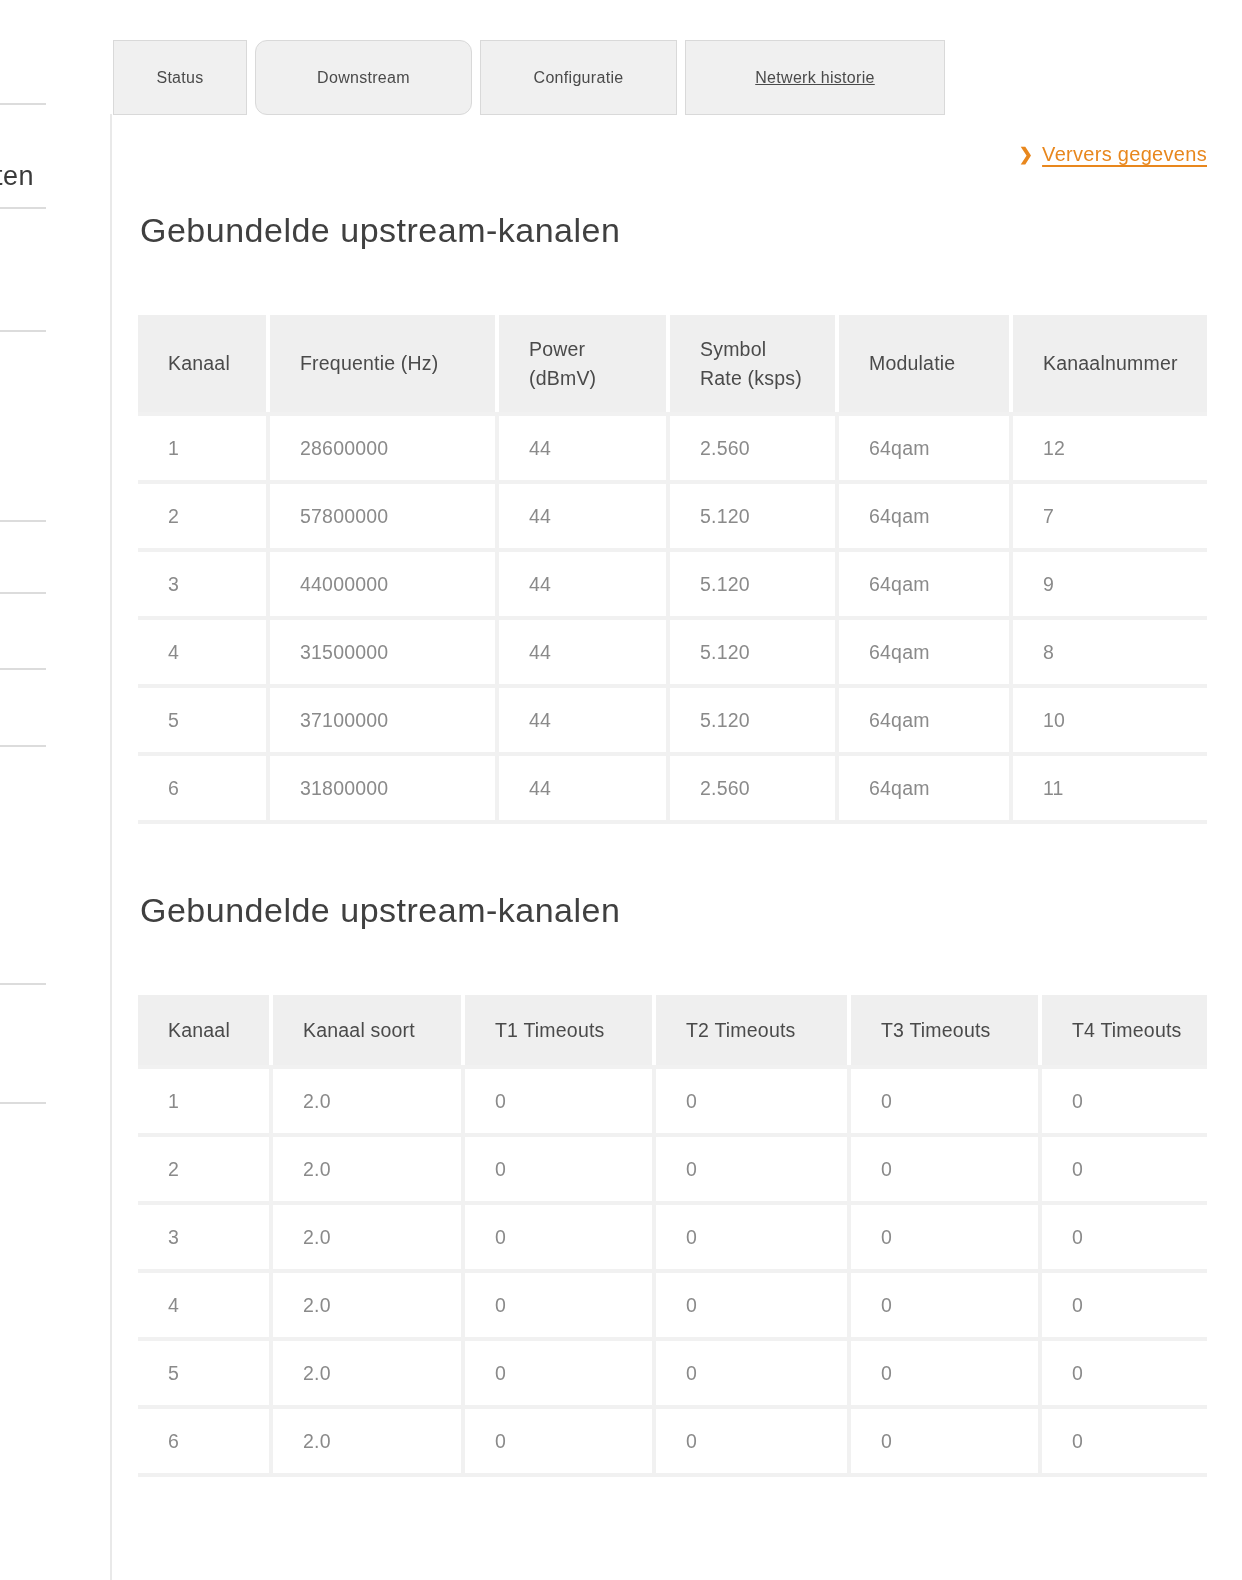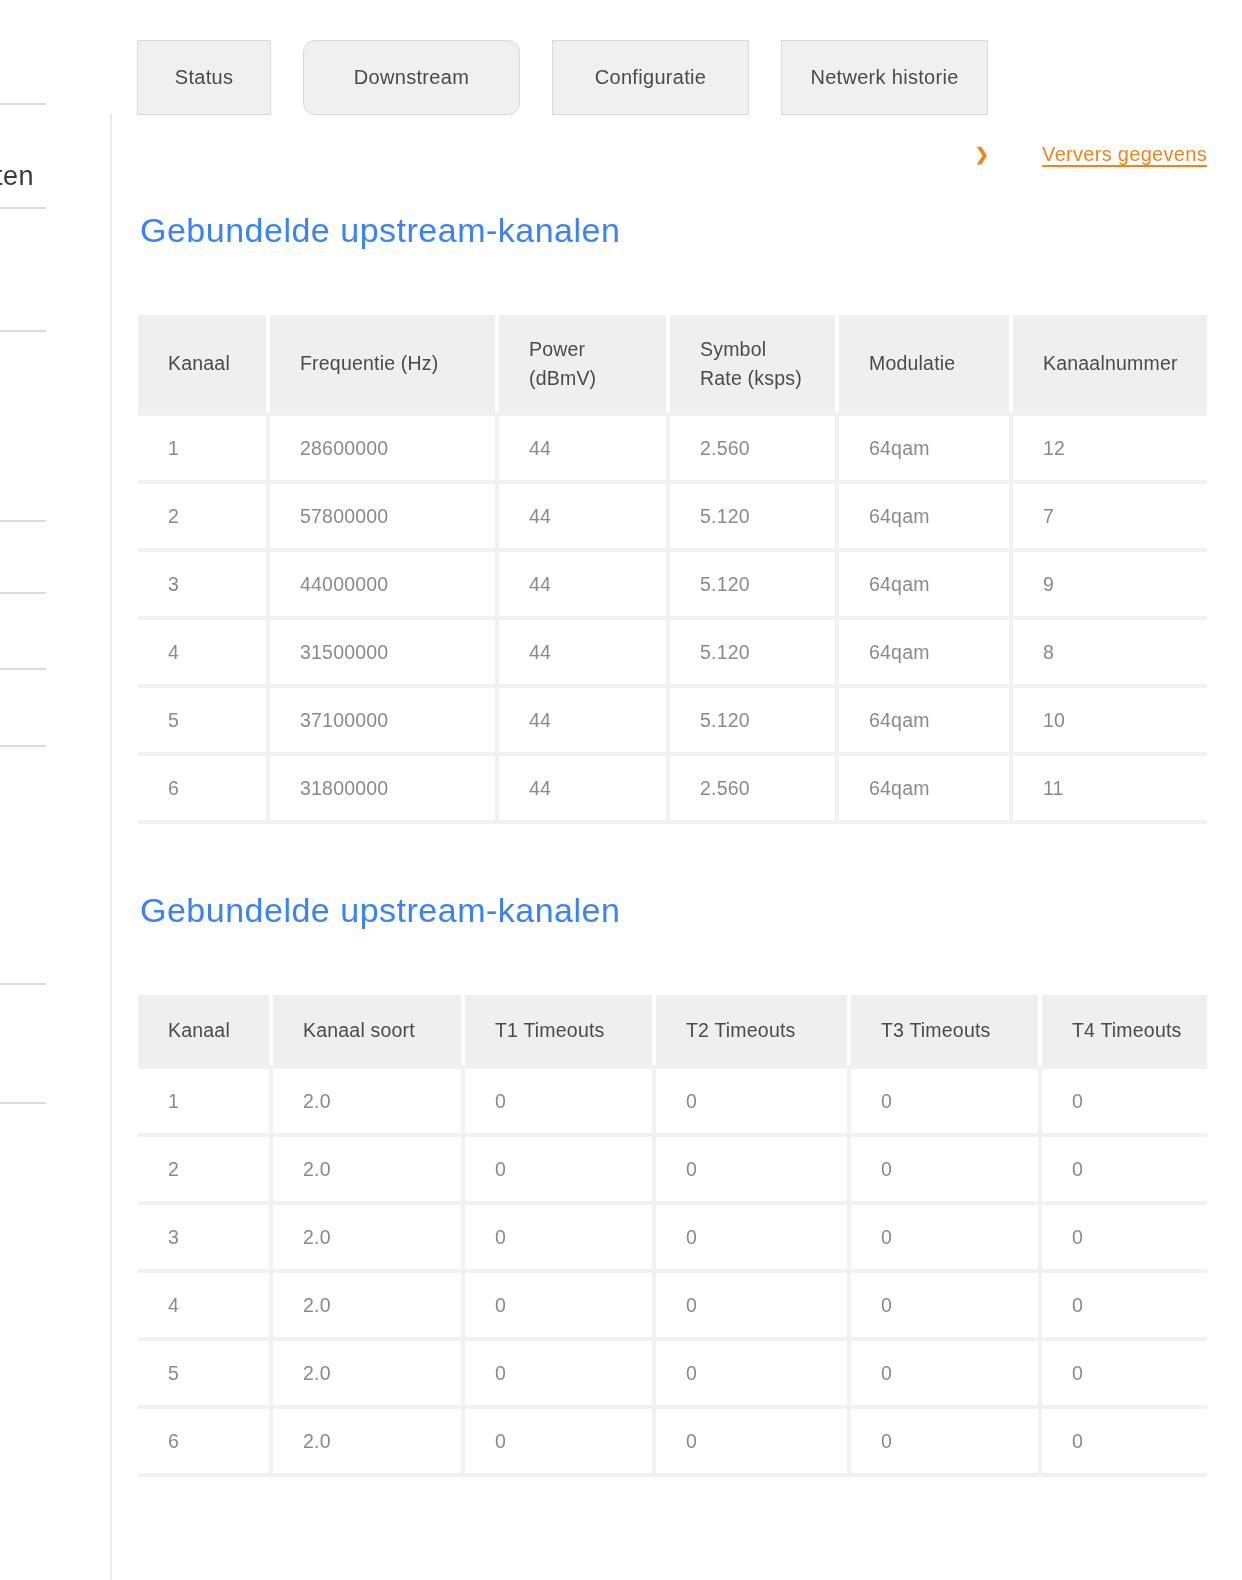--- a/index.html
+++ b/index.html
@@ -13,36 +13,36 @@
     position:absolute;left:-5px;top:161px;font-size:27px;color:#3a3a3a;
     letter-spacing:0.5px;white-space:nowrap;
   }
   
   .panel-border{position:absolute;left:110px;top:114px;width:2px;height:1466px;background:#e9e9e9;}
   
   .tab-bar{position:absolute;left:113px;top:40px;display:flex;gap:8px;align-items:flex-start;}
   .tab{
     height:75px;box-sizing:border-box;background:#f0f0f0;border:1px solid #d9d9d9;
     display:flex;align-items:center;justify-content:center;
-    font-size:20px;color:#4a4a4a;cursor:pointer;letter-spacing:0.3px;margin-left:24px;
+    font-size:16px;color:#4a4a4a;cursor:pointer;letter-spacing:0.3px;
   }
   .tab.active{
     background:#ffffff;border:none;height:79px;color:#ef9435;
   }
   
   .refresh{
     position:absolute;top:143px;right:35px;display:flex;align-items:center;gap:9px;
     color:#e8871d;font-size:20px;cursor:pointer;
   }
   .refresh .chev{font-size:17px;font-weight:bold;}
-  .refresh .lbl{text-decoration:underline;text-underline-offset:4px;letter-spacing:0.3px;margin-left:44px;}
+  .refresh .lbl{text-decoration:underline;text-underline-offset:4px;letter-spacing:0.3px;}
   
   .sec-title{
     position:absolute;left:140px;margin:0;font-size:34px;font-weight:300;
-    color:#3b82f6;letter-spacing:0.5px;white-space:nowrap;
+    color:#404040;letter-spacing:0.5px;white-space:nowrap;
   }
   #title-0{top:211px;}
   #title-1{top:891px;}
   
   .tbl{position:absolute;left:138px;width:1069px;}
   #table-0{top:315px;}
   #table-1{top:995px;}
   .tbl-head{display:grid;column-gap:4px;background:#ffffff;}
   .tbl-body{display:grid;row-gap:4px;background:#f1f1f1;border-top:4px solid #f1f1f1;border-bottom:4px solid #f1f1f1;}
   .tbl-row{display:grid;column-gap:4px;background:#f1f1f1;}
@@ -73,21 +73,21 @@
 <div class="sb-divider" style="top:983px;"></div>
 <div class="sb-divider" style="top:1102px;"></div>
 <div class="sb-partial">ten</div>
 
 <div class="panel-border"></div>
 
 <div class="tab-bar" id="tab-bar">
     <div class="tab" style="width: 134px;">Status</div>
     <div class="tab" style="width: 217px; border-radius: 12px;">Downstream</div>
     <div class="tab" style="width: 197px;">Configuratie</div>
-    <div class="tab" style="width: 207px;">Netwerk historie</div>
+    <div class="tab" style="width: 260px; text-decoration: underline;">Netwerk historie</div>
   </div>
 
 <div class="refresh">
   <span class="chev">❯</span>
   <span class="lbl">Ververs gegevens</span>
 </div>
 
 <h2 id="title-0" class="sec-title">Gebundelde upstream-kanalen</h2>
 <div id="table-0" class="tbl cols-a section">
   <div class="tbl-head">

